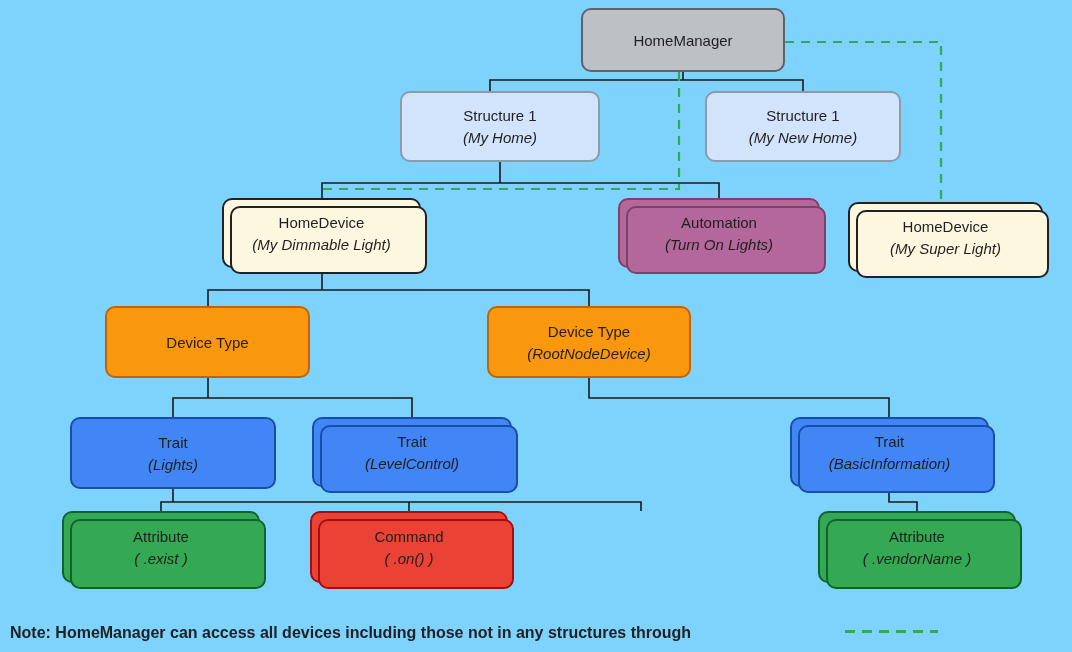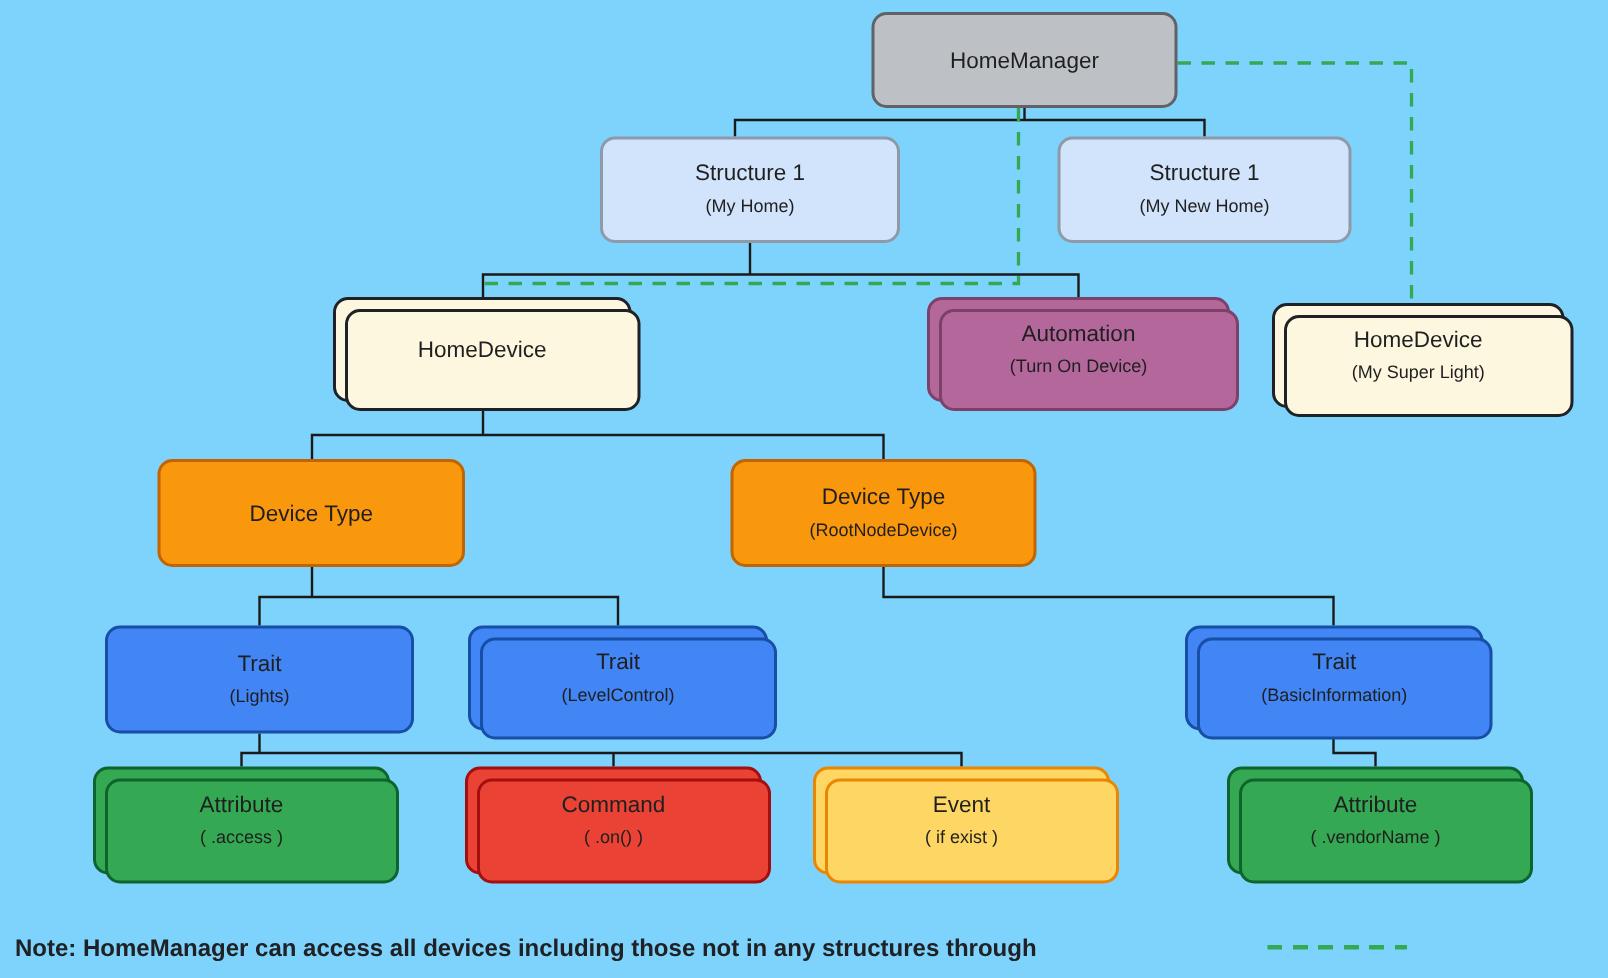--- a/index.html
+++ b/index.html
@@ -36,21 +36,21 @@
     background:var(--fill,#eee);
     border:2px solid var(--stroke,#333);
     border-radius:10px;
     box-sizing:border-box;
     z-index:-1;
   }
   .node .title{
     font-size:15px;line-height:21px;color:#1f1f1f;font-weight:400;
   }
   .node .sub{
-    font-size:12px;line-height:21px;color:#1f1f1f;
+    font-size:15px;line-height:21px;color:#1f1f1f;font-style:italic;
   }
   #note{
     position:absolute;left:10px;top:623px;width:800px;
     font-size:16px;font-weight:bold;color:#202124;
     line-height:20px;
   }
   #legend-dash{
     position:absolute;left:845px;top:630px;width:93px;height:3px;
     background:repeating-linear-gradient(90deg,#34a853 0 10px,transparent 10px 17px);
   }
@@ -81,25 +81,26 @@
     <div class="sub">(My Home)</div>
   </div>
 
   <div class="node" style="left: 705px; top: 91px; width: 196px; height: 71px; --fill: #d2e3fc; --stroke: #8e9aa8;">
     <div class="title">Structure 1</div>
     <div class="sub">(My New Home)</div>
   </div>
 
   <div class="node stacked" style="left: 222px; top: 198px; width: 199px; height: 70px; --fill: #fef7e0; --stroke: #202124;">
     <div class="title">HomeDevice</div>
+    <div class="sub">(My Dimmable Light)</div>
   </div>
 
   <div class="node stacked" style="left: 618px; top: 198px; width: 202px; height: 70px; align-items: center; --fill: #b3679b; --stroke: #7d4069;">
     <div class="title">Automation</div>
-    <div class="sub">(Turn On Device)</div>
+    <div class="sub">(Turn On Lights)</div>
   </div>
 
   <div class="node stacked" style="left: 848px; top: 202px; width: 195px; height: 70px; --fill: #fef7e0; --stroke: #202124;">
     <div class="title">HomeDevice</div>
     <div class="sub">(My Super Light)</div>
   </div>
 
   <div class="node" style="left: 105px; top: 306px; width: 205px; height: 72px; --fill: #f9970d; --stroke: #c26401;">
     <div class="title">Device Type</div>
   </div>
@@ -119,32 +120,28 @@
     <div class="sub">(LevelControl)</div>
   </div>
 
   <div class="node stacked" style="left: 790px; top: 417px; width: 199px; height: 70px; --fill: #4285f4; --stroke: #174ea6;">
     <div class="title">Trait</div>
     <div class="sub">(BasicInformation)</div>
   </div>
 
   <div class="node stacked" style="left: 62px; top: 511px; width: 198px; height: 72px; --fill: #34a853; --stroke: #0d652d;">
     <div class="title">Attribute</div>
-    <div class="sub">( .access )</div>
+    <div class="sub">( .exist )</div>
   </div>
 
   <div class="node stacked" style="left: 310px; top: 511px; width: 198px; height: 72px; --fill: #ea4335; --stroke: #a50e0e;">
     <div class="title">Command</div>
     <div class="sub">( .on() )</div>
   </div>
 
-  <div class="node stacked" style="left: 542px; top: 511px; width: 198px; height: 72px; --fill: #fdd663; --stroke: #ea8600;">
-    <div class="title">Event</div>
-    <div class="sub">( if exist )</div>
-  </div>
 
   <div class="node stacked" style="left: 818px; top: 511px; width: 198px; height: 72px; --fill: #34a853; --stroke: #0d652d;">
     <div class="title">Attribute</div>
     <div class="sub">( .vendorName )</div>
   </div>
 
   <div id="note">Note: HomeManager can access all devices including those not in any structures through</div>
   <div id="legend-dash"></div>
 
 </div>

